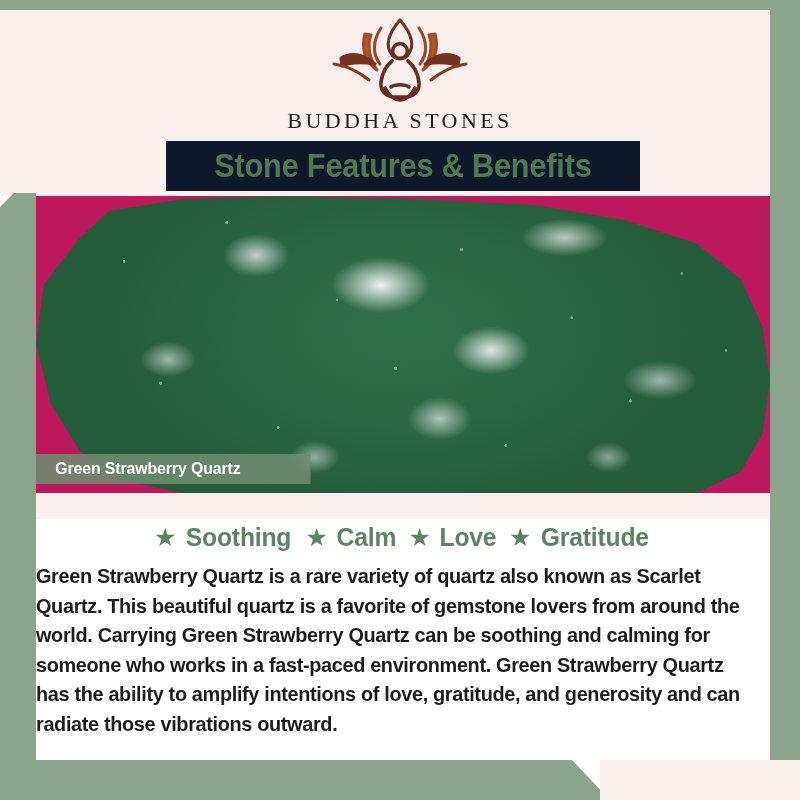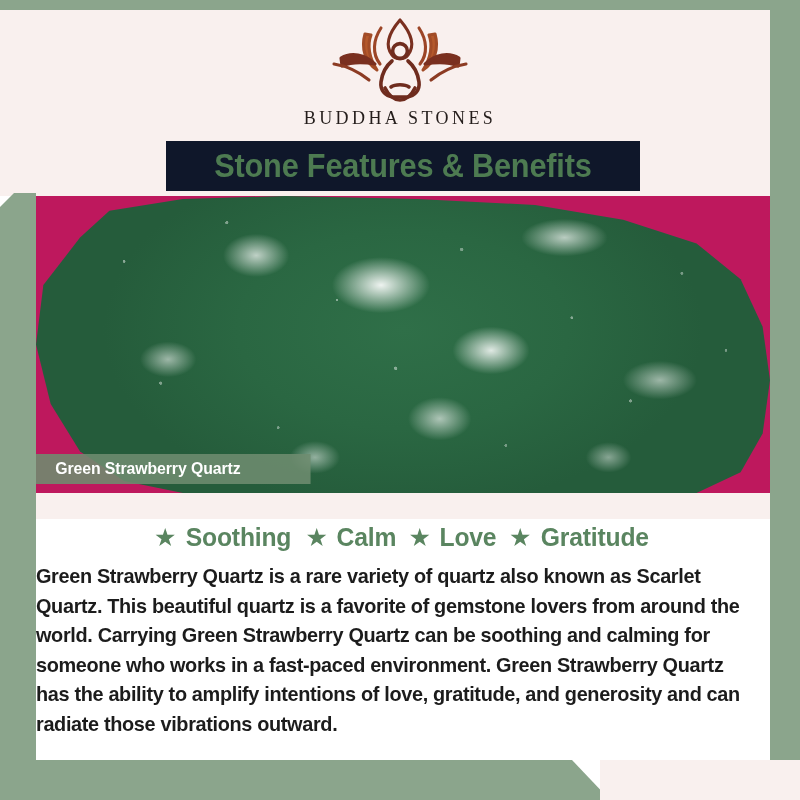--- a/index.html
+++ b/index.html
@@ -94,21 +94,21 @@
   }
   .logo-mark {
     display: block;
     margin: 0 auto;
     width: 150px;
     height: 92px;
   }
   .brand-name {
     margin: 2px 0 0 0;
     font-family: "Liberation Serif", serif;
-    font-size: 18px;
+    font-size: 22px;
     letter-spacing: 3.4px;
     color: #241d1b;
     font-weight: 400;
   }
 
   
   .title-band {
     position: absolute;
     left: 166px;
     top: 141px;

